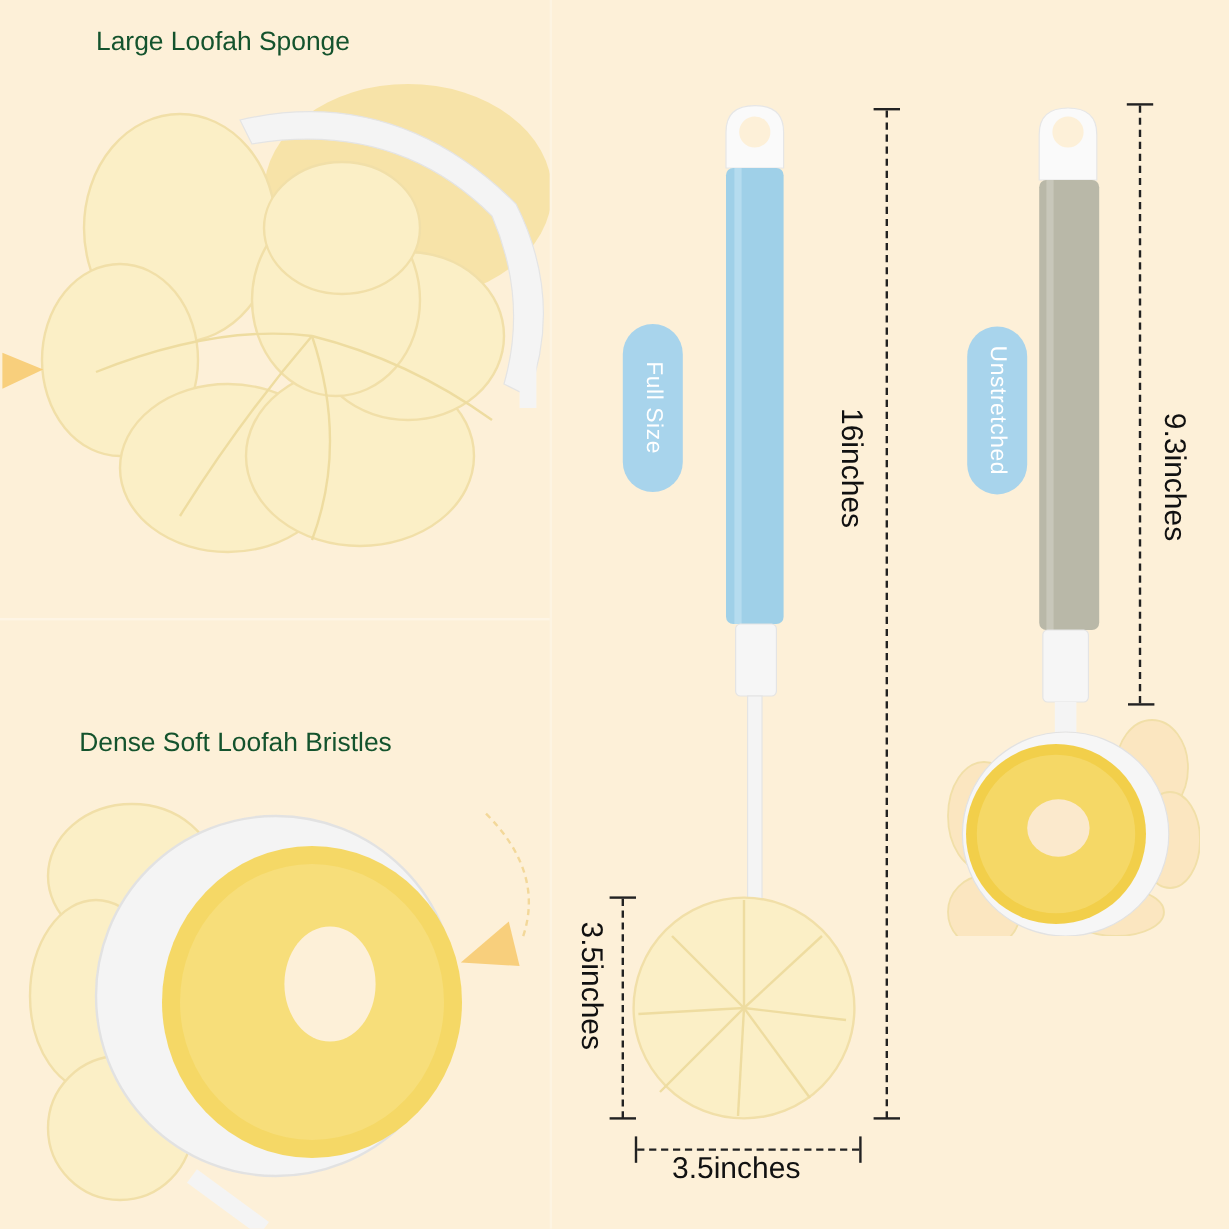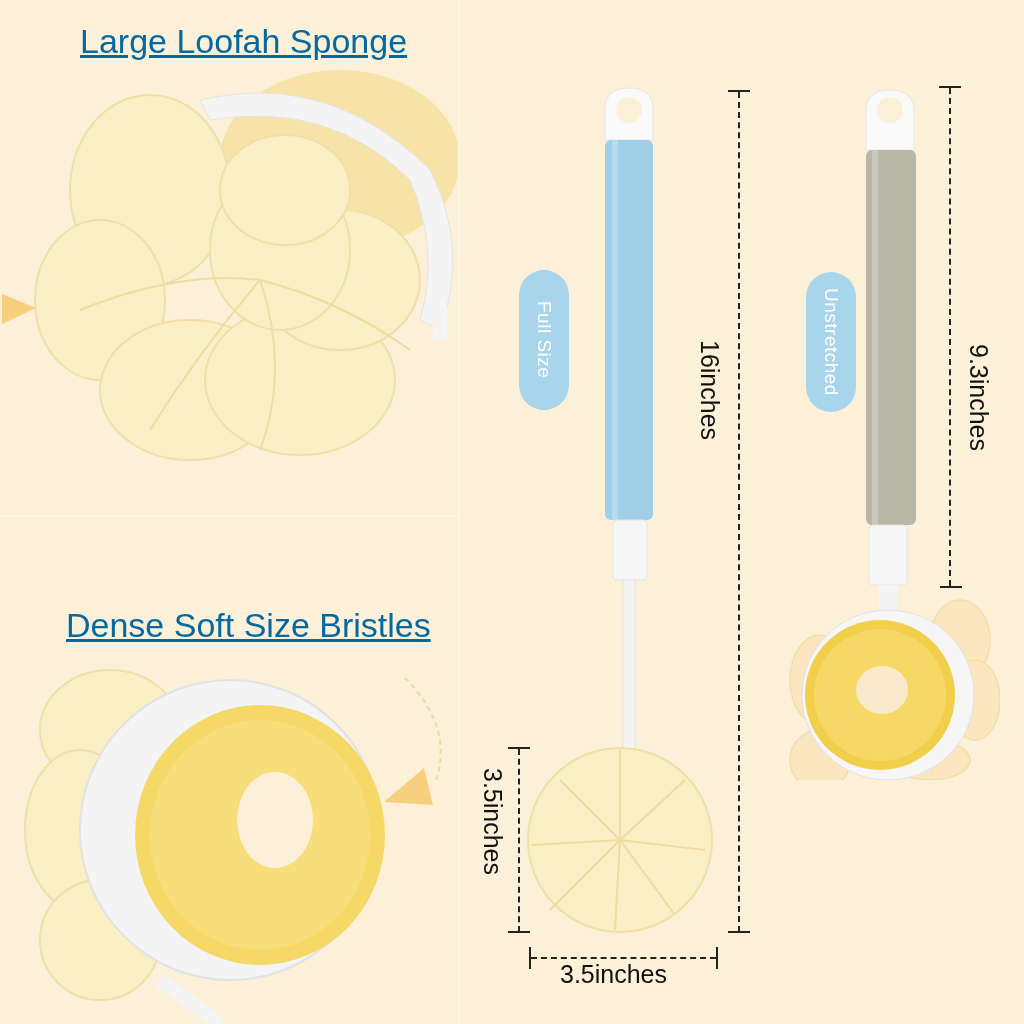--- a/index.html
+++ b/index.html
@@ -1,20 +1,20 @@
 <!DOCTYPE html>
 <html><head>
 <meta charset="utf-8">
 <style>
   html,body{margin:0;padding:0;}
   body{width:1024px;height:1024px;position:relative;overflow:hidden;background:#fdf0d8;font-family:"Liberation Sans",sans-serif;}
   .abs{position:absolute;}
   .divider-v{left:458px;top:0;width:2px;height:1024px;background:rgba(255,255,255,0.25);}
   .divider-h{left:0;top:515px;width:458px;height:2px;background:rgba(255,255,255,0.35);}
-  .feature-title{font-size:34px;color:#0369a1;white-space:nowrap;text-decoration:underline;}
+  .feature-title{font-size:22px;color:#14532d;white-space:nowrap;}
   .pill{background:#a8d4ec;color:#fff;border-radius:30px;width:50px;display:flex;align-items:center;justify-content:center;}
   .pill span{writing-mode:vertical-rl;font-size:19px;letter-spacing:0.5px;}
   .dim-text{font-size:25px;color:#111;white-space:nowrap;}
   .vtext{writing-mode:vertical-rl;}
   .dash-v{border-left:2px dashed #222;}
   .dash-h{border-top:2px dashed #222;}
   .cap-h{height:2px;background:#222;}
   .cap-v{width:2px;background:#222;}
 </style>
 </head>
@@ -45,21 +45,21 @@
     <path d="M260 230 Q200 300 150 380"></path>
     <path d="M260 230 Q290 320 260 400"></path>
     <path d="M260 230 Q180 220 80 260"></path>
     <path d="M260 230 Q340 250 410 300"></path>
   </g>
 </svg>
 <svg class="abs" style="left:0;top:290px;" width="40" height="40">
   <polygon points="2,4 36,18 2,34" fill="#f8cf7c"></polygon>
 </svg>
 
-<div class="abs feature-title" style="left:66px;top:606px;">Dense Soft Size Bristles</div>
+<div class="abs feature-title" style="left:66px;top:606px;">Dense Soft Loofah Bristles</div>
 
 <svg class="abs" style="left:20px;top:650px;" width="380" height="374">
   <g fill="#fbefc6" stroke="#f1dfa8" stroke-width="2">
     <ellipse cx="90" cy="80" rx="70" ry="60"></ellipse>
     <ellipse cx="60" cy="180" rx="55" ry="80"></ellipse>
     <ellipse cx="80" cy="290" rx="60" ry="60"></ellipse>
   </g>
 
   <ellipse cx="210" cy="180" rx="150" ry="150" fill="#f4f4f4" stroke="#e2e2e2" stroke-width="2"></ellipse>
 

